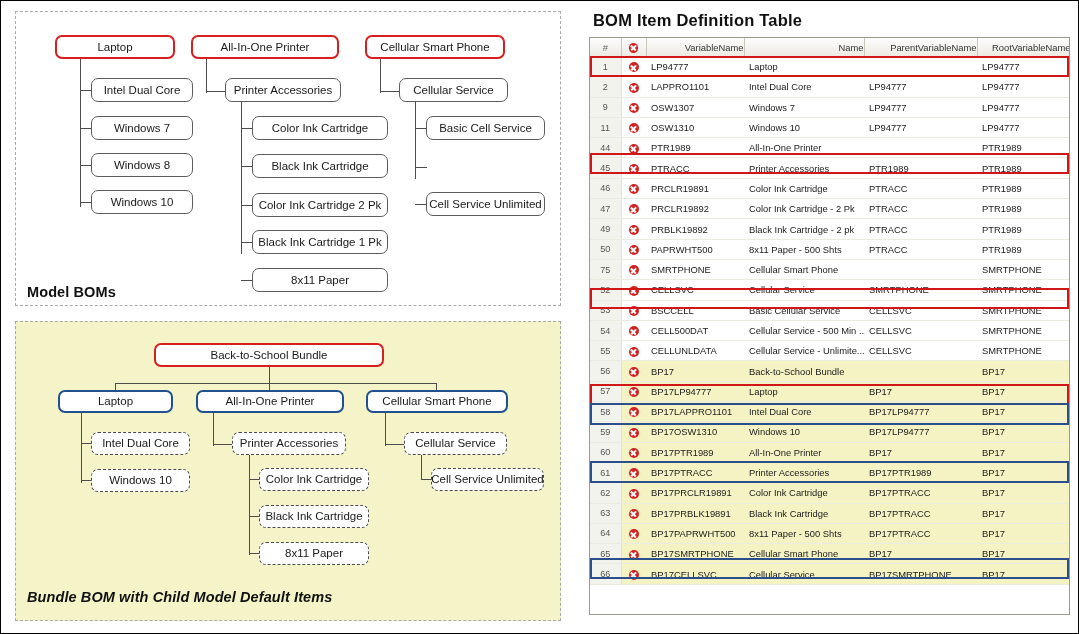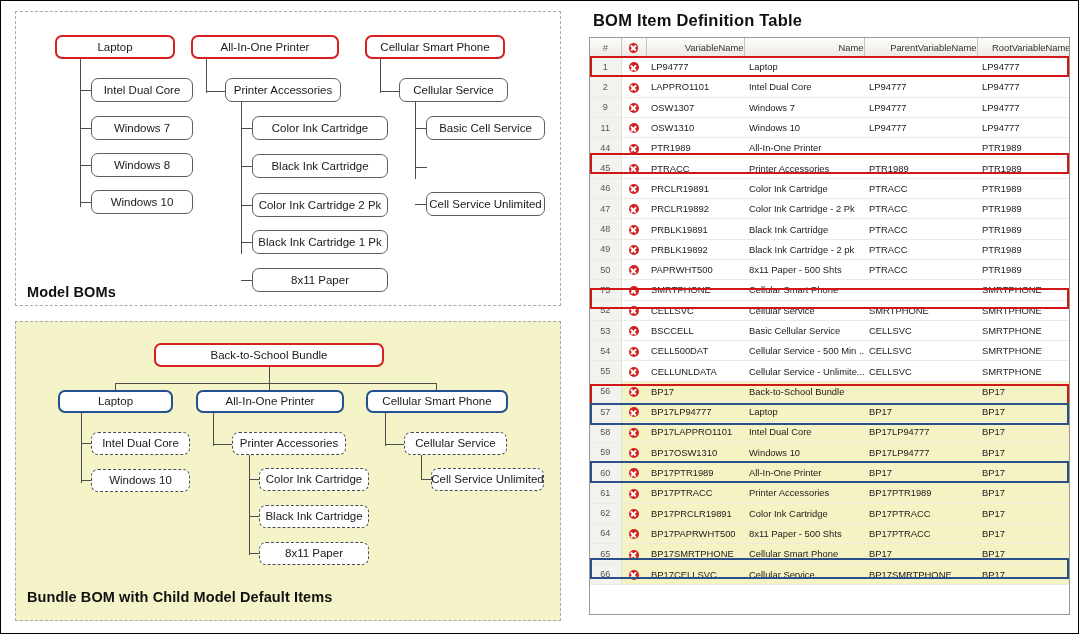--- a/index.html
+++ b/index.html
@@ -6,21 +6,21 @@
   body{width:1079px;height:634px;font-family:"Liberation Sans",sans-serif;overflow:hidden;}
   #root{position:relative;width:1079px;height:634px;box-sizing:border-box;border:1px solid #000;background:#fff;}
 
   
   #left{position:absolute;left:0;top:0;width:580px;height:634px;}
   .panel{position:absolute;box-sizing:border-box;border:1px dashed #a9a9a9;}
   #panel-model{left:14px;top:10px;width:546px;height:295px;background:#fff;}
   #panel-bundle{left:14px;top:320px;width:546px;height:300px;background:#f4f4c8;}
   .panel-caption{position:absolute;font-weight:bold;font-size:14.5px;color:#111;letter-spacing:.1px;}
   #cap-model{left:26px;top:283px;}
-  #cap-bundle{left:26px;top:588px;}
+  #cap-bundle{left:26px;top:588px;font-style:italic;}
 
   
   .nbox{position:absolute;box-sizing:border-box;display:flex;align-items:center;justify-content:center;
         background:#fff;border-radius:7px;font-size:11.5px;color:#1a1a1a;text-align:center;
         line-height:1.1;padding:0 4px;white-space:nowrap;}
   .nbox.root{border:2.2px solid #d81f1f;}
   .nbox.grey{border:1.7px solid #5d5d5d;}
   .nbox.blue{border:2.2px solid #20508f;}
   .nbox.dash{border:1.7px dashed #4a4a4a;}
 
@@ -241,28 +241,20 @@
             </tr>
             <tr class="r-white">
               <td class="cnum">47</td>
               <td class="cico"><span class="errico"></span></td>
               <td>PRCLR19892</td>
               <td>Color Ink Cartridge - 2 Pk</td>
               <td>PTRACC</td>
               <td>PTR1989</td>
             </tr>
             <tr class="r-white">
-              <td class="cnum">48</td>
-              <td class="cico"><span class="errico"></span></td>
-              <td>PRBLK19891</td>
-              <td>Black Ink Cartridge</td>
-              <td>PTRACC</td>
-              <td>PTR1989</td>
-            </tr>
-            <tr class="r-white">
               <td class="cnum">49</td>
               <td class="cico"><span class="errico"></span></td>
               <td>PRBLK19892</td>
               <td>Black Ink Cartridge - 2 pk</td>
               <td>PTRACC</td>
               <td>PTR1989</td>
             </tr>
             <tr class="r-white">
               <td class="cnum">50</td>
               <td class="cico"><span class="errico"></span></td>
@@ -357,20 +349,28 @@
               <td>BP17PTRACC</td>
               <td>Printer Accessories</td>
               <td>BP17PTR1989</td>
               <td>BP17</td>
             </tr>
             <tr class="r-yellow">
               <td class="cnum">62</td>
               <td class="cico"><span class="errico"></span></td>
               <td>BP17PRCLR19891</td>
               <td>Color Ink Cartridge</td>
+              <td>BP17PTRACC</td>
+              <td>BP17</td>
+            </tr>
+            <tr class="r-yellow">
+              <td class="cnum">63</td>
+              <td class="cico"><span class="errico"></span></td>
+              <td>BP17PRBLK19891</td>
+              <td>Black Ink Cartridge</td>
               <td>BP17PTRACC</td>
               <td>BP17</td>
             </tr>
             <tr class="r-yellow">
               <td class="cnum">64</td>
               <td class="cico"><span class="errico"></span></td>
               <td>BP17PAPRWHT500</td>
               <td>8x11 Paper - 500 Shts</td>
               <td>BP17PTRACC</td>
               <td>BP17</td>

